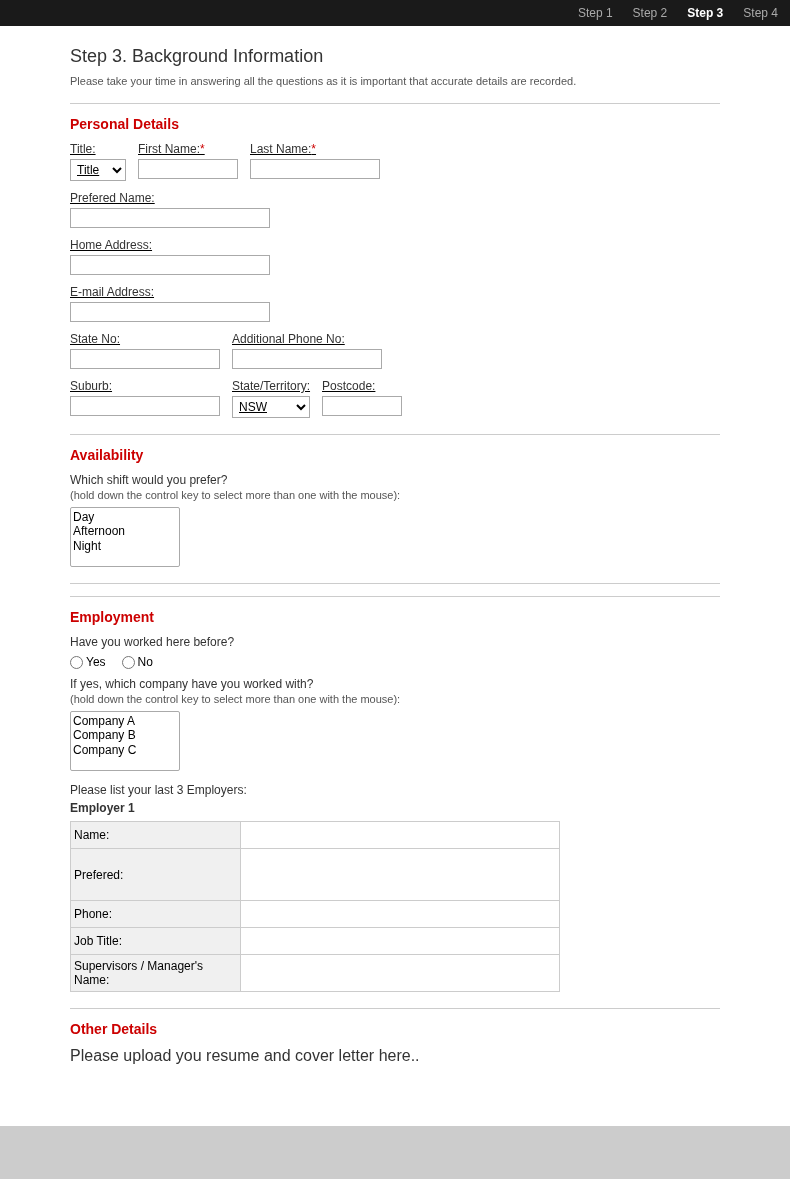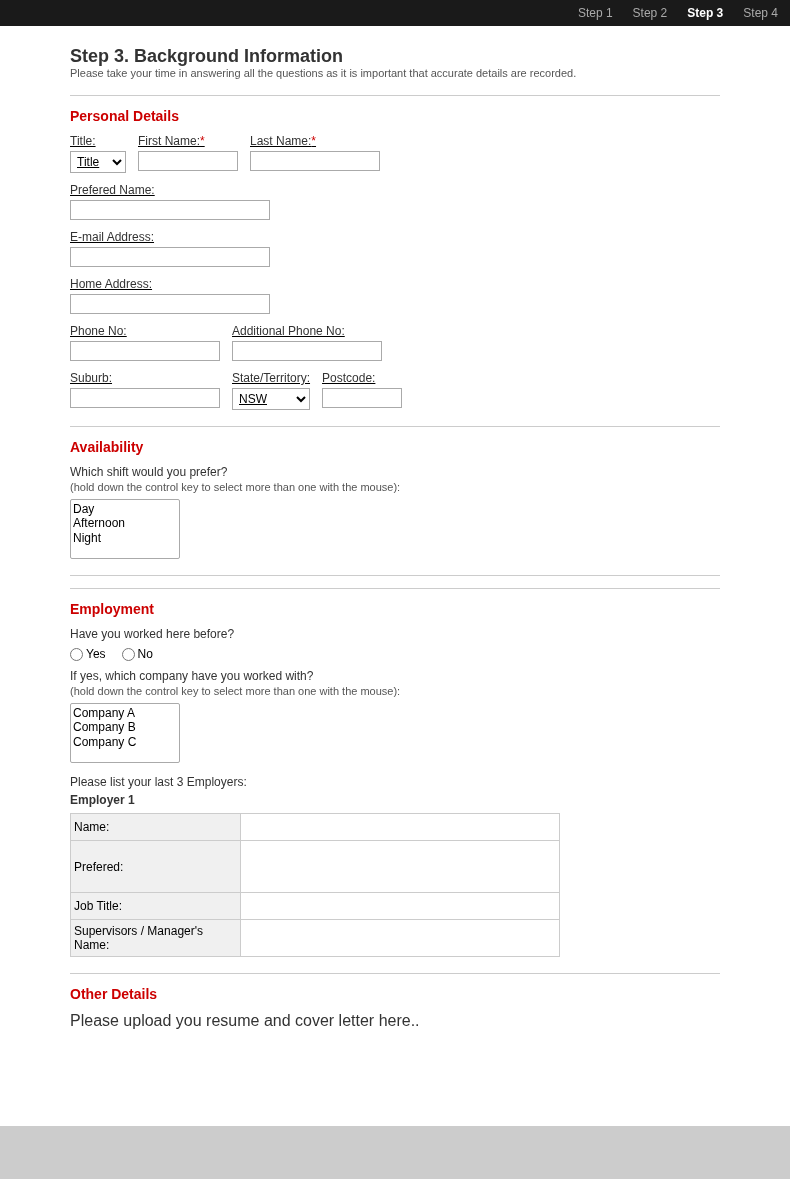--- a/index.html
+++ b/index.html
@@ -22,22 +22,23 @@
     
     .main-container {
       background: #fff;
       width: 710px;
       margin: 0 auto;
       padding: 20px 30px 30px 30px;
     }
 
     .page-title {
       font-size: 18px;
-      font-weight: bold;
+      font-weight: normal;
       color: #333;
+      margin-bottom: 8px;
     }
     .page-subtitle {
       font-size: 11px;
       color: #555;
       margin-bottom: 16px;
     }
 
     
     .section-divider {
       border: none;
@@ -233,32 +234,32 @@
         <input type="text" class="lastname-input" style="">
       </div>
     </div>
 
     <div class="field-group" style="margin-bottom:10px;">
       <label>Prefered Name:</label>
       <input type="text" class="preferred-input" style="">
     </div>
 
     <div class="field-group" style="margin-bottom:10px;">
+      <label>Home Address:</label>
+      <input type="text" class="address-input" style="">
+    </div>
+
+    <div class="field-group" style="margin-bottom:10px;">
       <label>E-mail Address:</label>
       <input type="text" class="email-input" style="">
     </div>
 
-    <div class="field-group" style="margin-bottom:10px;">
-      <label>Home Address:</label>
-      <input type="text" class="address-input" style="">
-    </div>
-
     <div class="form-row" style="margin-bottom:10px;">
       <div class="field-group">
-        <label>Phone No:</label>
+        <label>State No:</label>
         <input type="text" class="phone-input" style="">
       </div>
       <div class="field-group">
         <label>Additional Phone No:</label>
         <input type="text" class="phone-input" style="">
       </div>
     </div>
 
     <div class="form-row">
       <div class="field-group">
@@ -335,20 +336,24 @@
       <tbody>
             <tr>
         <td>Name:</td>
         <td><input type="text" style=""></td>
       </tr>
       <tr>
         <td>Prefered:</td>
         <td><textarea style=""></textarea></td>
       </tr>
       <tr>
+        <td>Phone:</td>
+        <td><input type="text" style="width: 160px;"></td>
+      </tr>
+      <tr>
         <td>Job Title:</td>
         <td><input type="text" style=""></td>
       </tr>
       <tr>
         <td>Supervisors / Manager's Name:</td>
         <td><input type="text" style=""></td>
       </tr>
     </tbody>
         </table>
   </div>

